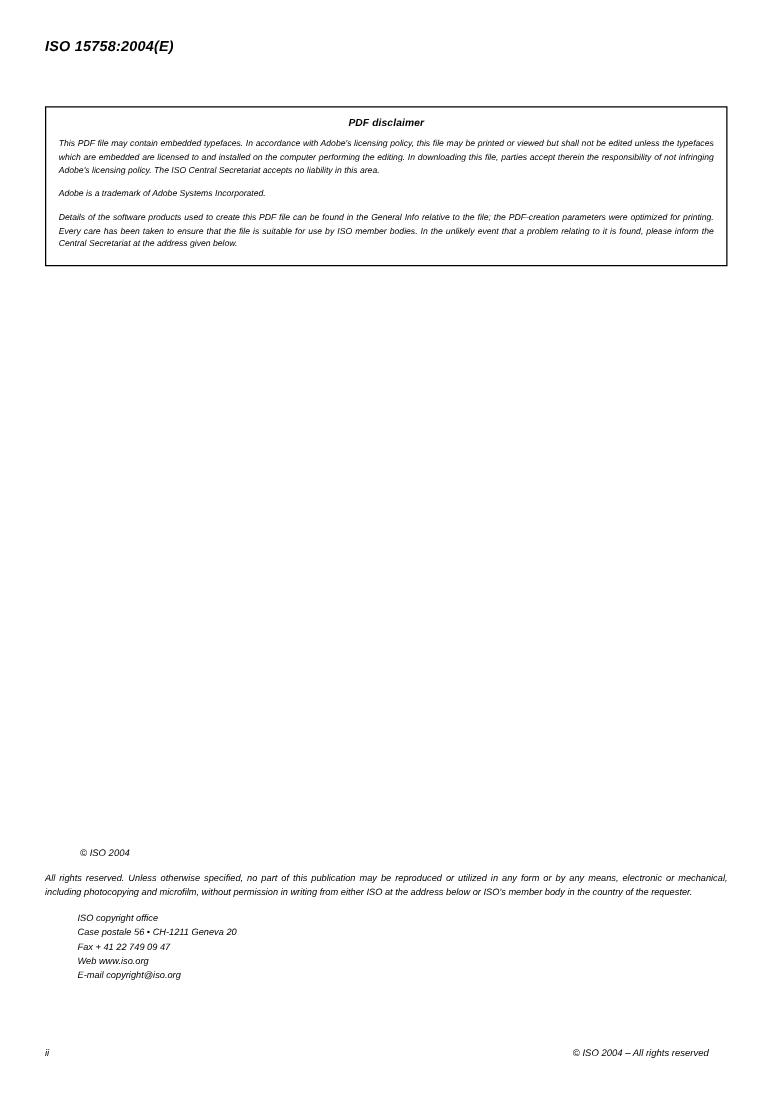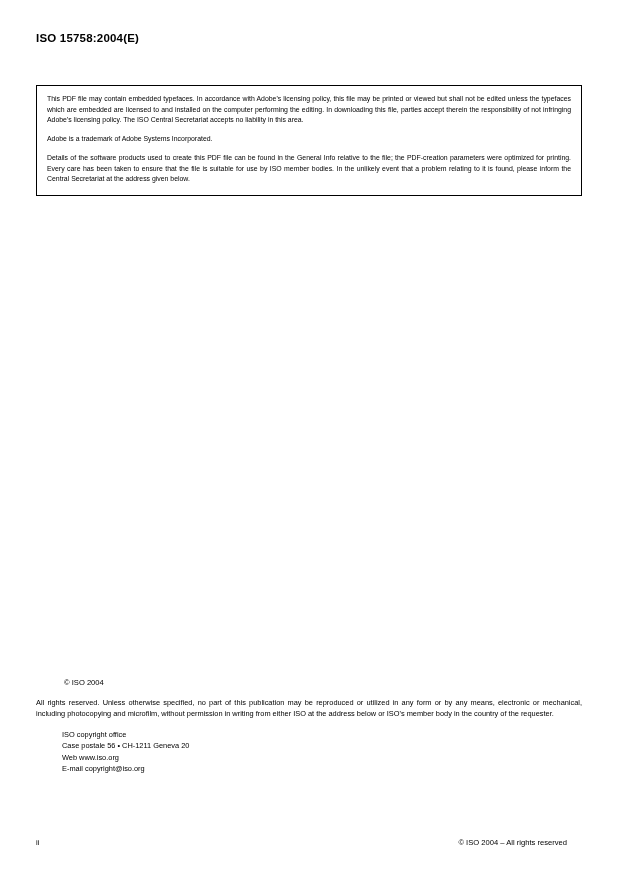--- a/index.html
+++ b/index.html
@@ -13,20 +13,21 @@
     position: relative;
     font-family: "Liberation Sans", sans-serif;
     color: #000000;
     -webkit-font-smoothing: antialiased;
   }
   .page {
     position: relative;
     width: 619px;
     height: 877px;
     box-sizing: border-box;
+    font-style: italic;
   }
   .doc-header {
     position: absolute;
     left: 36px;
     top: 32px;
     font-size: 11.5px;
     font-weight: bold;
     letter-spacing: 0.2px;
   }
   .disclaimer-box {
@@ -98,31 +99,33 @@
   }
 </style>
 </head>
 <body>
 
 <div class="page">
 
   <div class="doc-header">ISO 15758:2004(E)</div>
 
   <div class="disclaimer-box">
+    <div class="disclaimer-title">PDF disclaimer</div>
     <p class="disclaimer-para">This PDF file may contain embedded typefaces. In accordance with Adobe's licensing policy, this file may be printed or viewed but shall not be edited unless the typefaces which are embedded are licensed to and installed on the computer performing the editing. In downloading this file, parties accept therein the responsibility of not infringing Adobe's licensing policy. The ISO Central Secretariat accepts no liability in this area.</p>
     <p class="disclaimer-para">Adobe is a trademark of Adobe Systems Incorporated.</p>
     <p class="disclaimer-para">Details of the software products used to create this PDF file can be found in the General Info relative to the file; the PDF-creation parameters were optimized for printing. Every care has been taken to ensure that the file is suitable for use by ISO member bodies. In the unlikely event that a problem relating to it is found, please inform the Central Secretariat at the address given below.</p>
   </div>
 
   <div class="copyright-block">
     <div class="copyright-line">©   ISO 2004</div>
     <p class="rights-para">All rights reserved. Unless otherwise specified, no part of this publication may be reproduced or utilized in any form or by any means, electronic or mechanical, including photocopying and microfilm, without permission in writing from either ISO at the address below or ISO's member body in the country of the requester.</p>
     <div class="address-block">
       <div>ISO copyright office</div>
       <div>Case postale 56 • CH-1211 Geneva 20</div>
+      <div>Fax  + 41 22 749 09 47</div>
       <div>Web  www.iso.org</div>
       <div>E-mail  copyright@iso.org</div>
     </div>
   </div>
 
   <div class="footer">
     <div class="footer-page">ii</div>
     <div class="footer-right">© ISO 2004 – All rights reserved</div>
   </div>
 

